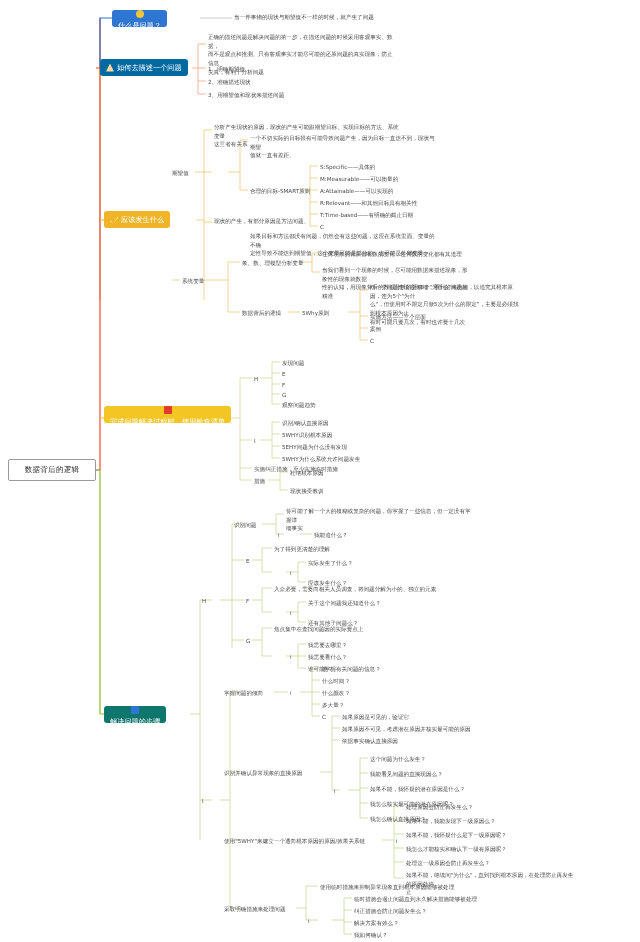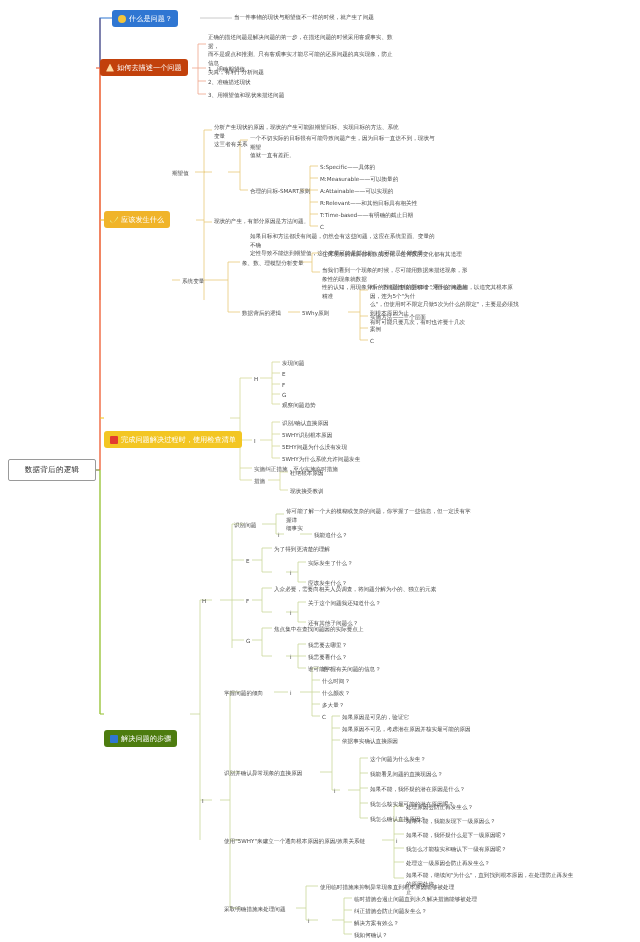--- a/index.html
+++ b/index.html
@@ -22,30 +22,30 @@
   }
 
   
   .topic{
     height:17px;border-radius:3px;display:flex;align-items:center;
     gap:3px;padding:0 6px;font-size:7.2px;color:#ffffff;white-space:nowrap;
   }
   .topic .ico{
     width:8px;height:8px;flex:0 0 8px;display:block;border-radius:1px;
   }
-  .t-blue{left:112px;top:10px;background:#2f76d2;}
+  .t-blue{left:112px;top:10px;background:#2f76d2;flex-direction:column;}
   .t-blue .ico{background:#f3c53b;border-radius:50%;}
-  .t-orange{left:100px;top:59px;background:#c2410c;}
+  .t-orange{left:100px;top:59px;background:#0369a1;}
   .t-orange .ico{background:#ffd9a0;clip-path:polygon(50% 0,100% 100%,0 100%);}
   .t-yellow{left:104px;top:211px;background:#f0b429;}
   .t-yellow .ico{background:#eaf59a;clip-path:polygon(0 55%,38% 100%,100% 8%,100% 28%,38% 100%,0 72%);}
-  .t-red{left:104px;top:431px;background:#f2c000;}
+  .t-red{left:104px;top:406px;background:#f2c000;flex-direction:column;}
   .t-red{background:#f3c623;}
   .t-red .ico{background:#e23b2e;}
-  .t-green{left:104px;top:730px;background:#4d7c0f;}
+  .t-green{left:104px;top:706px;background:#0f766e;flex-direction:column;}
   .t-green .ico{background:#2f76d2;}
 
   
   .leaf{
     position:absolute;font-size:5.6px;line-height:1.55;color:#4a4a4a;
     white-space:pre-wrap;
   }
   .leaf.w1{width:210px;}
   .leaf.w2{width:170px;}
   .leaf.w3{width:150px;}

